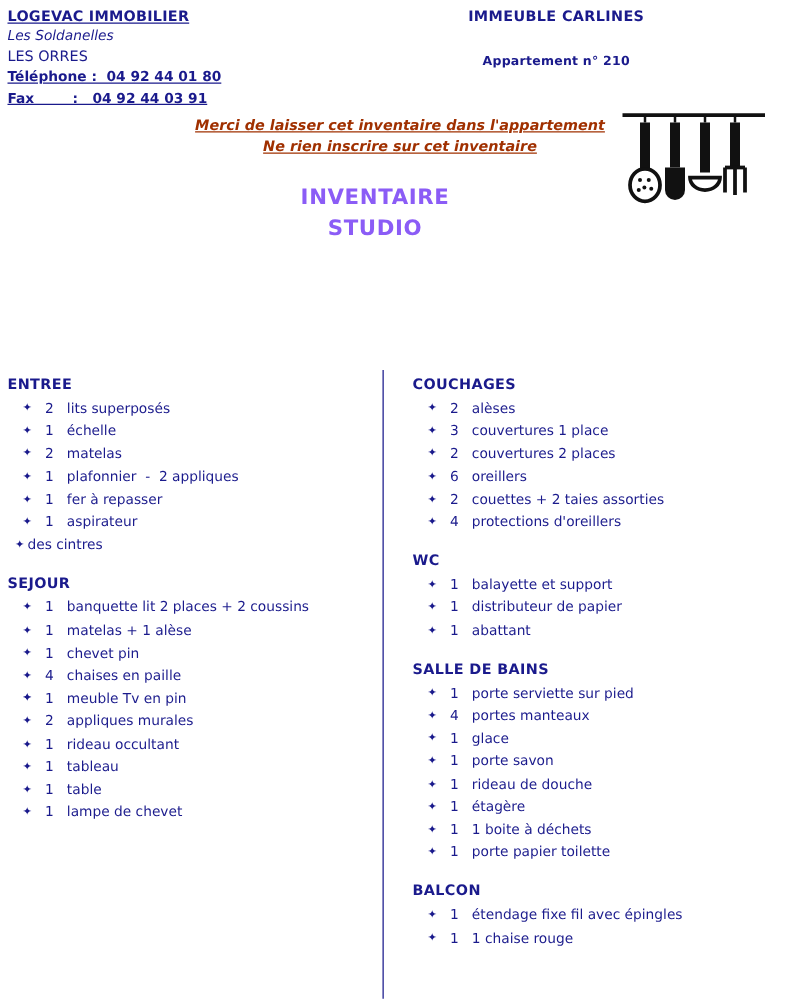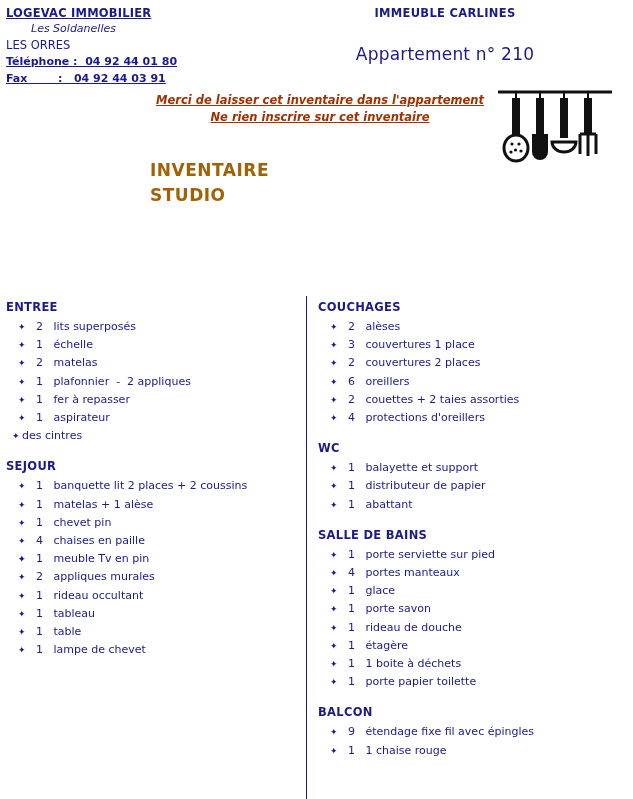--- a/index.html
+++ b/index.html
@@ -34,21 +34,20 @@
     color: #1a1a8c;
     text-decoration: underline;
     letter-spacing: .2px;
     line-height: 15px;
   }
   .addr1 {
     font-size: 11px;
     font-style: italic;
     color: #1a1a8c;
     line-height: 16px;
-    margin-left: 25px;
   }
   .addr2 {
     font-size: 11.5px;
     color: #1a1a8c;
     line-height: 16px;
   }
   .contact {
     font-size: 11px;
     font-weight: bold;
     color: #1a1a8c;
@@ -64,22 +63,22 @@
     width: 230px;
     text-align: center;
   }
   .building {
     font-size: 11.5px;
     font-weight: bold;
     color: #1a1a8c;
     letter-spacing: .3px;
   }
   .apt {
-    font-size: 17px;
-    font-weight: normal;
+    font-size: 10px;
+    font-weight: bold;
     color: #1a1a8c;
     margin-top: 24px;
     letter-spacing: .2px;
   }
 
   
   .notice {
     position: absolute;
     left: 120px;
     top: 92px;
@@ -101,23 +100,22 @@
     text-decoration: underline;
     line-height: 17px;
   }
 
   
   .title-block {
     position: absolute;
     left: 150px;
     top: 146px;
     width: 300px;
-    text-align: left;
-    color: #a16207;
-    margin-top: 12px;
+    text-align: center;
+    color: #8b5cf6;
   }
   .title-1 {
     font-size: 17px;
     font-weight: bold;
     letter-spacing: .5px;
     line-height: 25px;
   }
   .title-2 {
     font-size: 17px;
     font-weight: bold;
@@ -141,21 +139,21 @@
     top: 296px;
     width: 1px;
     height: 503px;
     background: #1a1a8c;
   }
   .col {
     position: absolute;
     top: 300px;
   }
   .col-left { left: 6px; width: 295px; }
-  .col-right { left: 318px; width: 300px; }
+  .col-right { left: 330px; width: 300px; }
 
   .sec-title {
     font-size: 11.5px;
     font-weight: bold;
     color: #1a1a8c;
     letter-spacing: .3px;
     margin-bottom: 4px;
   }
   .sec {
     margin-bottom: 14px;
@@ -306,19 +304,19 @@
           <li><span class="bullet">✦</span><span>1   porte savon</span></li>
           <li><span class="bullet">✦</span><span>1   rideau de douche</span></li>
           <li><span class="bullet">✦</span><span>1   étagère</span></li>
           <li><span class="bullet">✦</span><span>1   1 boite à déchets</span></li>
           <li><span class="bullet">✦</span><span>1   porte papier toilette</span></li>
         </ul>
       </div>
       <div class="sec">
         <div class="sec-title">BALCON</div>
         <ul class="items">
-          <li><span class="bullet">✦</span><span>9   étendage fixe fil avec épingles</span></li>
+          <li><span class="bullet">✦</span><span>1   étendage fixe fil avec épingles</span></li>
           <li><span class="bullet">✦</span><span>1   1 chaise rouge</span></li>
         </ul>
       </div>
     </div>
 
 </div>
 
 </body></html>

